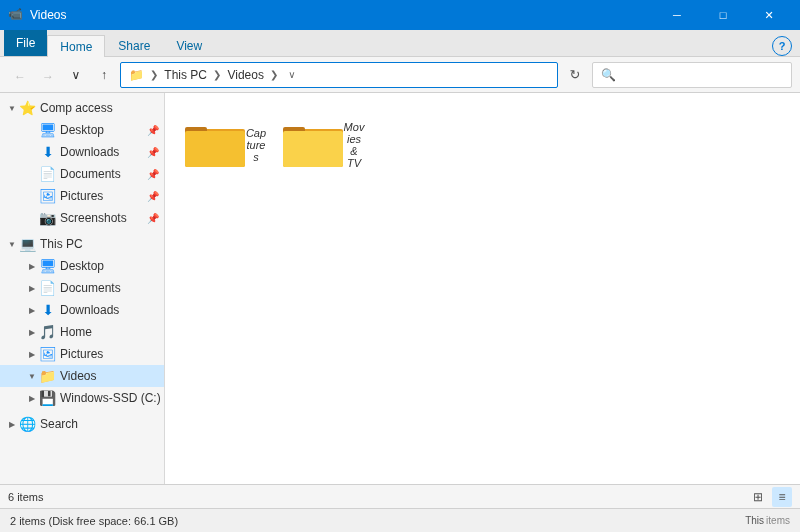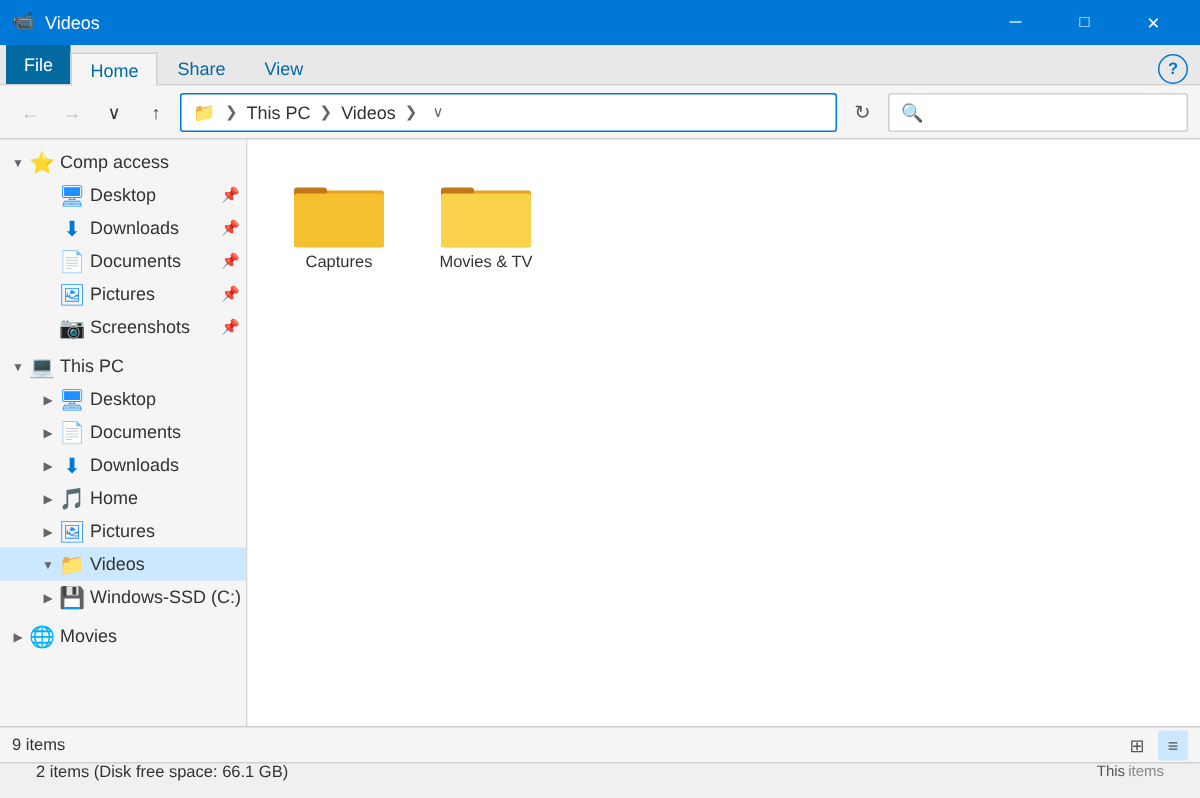--- a/index.html
+++ b/index.html
@@ -187,26 +187,27 @@
       display: flex;
       flex-wrap: wrap;
       align-content: flex-start;
       gap: 8px;
     }
     .content-area::-webkit-scrollbar { width: 8px; }
     .content-area::-webkit-scrollbar-thumb { background: #c0c0c0; border-radius: 4px; }
 
     .folder-item {
       display: flex;
-      flex-direction: column;
+      flex-direction: row;
       align-items: center;
       width: 90px;
       padding: 8px 4px;
       cursor: pointer;
       border-radius: 2px;
+      font-style: italic;
     }
     .folder-icon {
       width: 60px; height: 48px;
       position: relative;
     }
     .folder-label { font-size: 11px; color: #333; text-align: center; margin-top: 4px; word-break: break-word; }
 
     
     .status-bar {
       height: 24px;
@@ -388,21 +389,21 @@
           <div class="tree-expand closed"></div>
           <div class="tree-icon icon-ssd" style="color:#666;">💾</div>
           <span class="tree-label">Windows-SSD (C:)</span>
         </div>
       </div>
 
       <div class="tree-section" style="margin-top: 4px;">
         <div class="section-header">
           <div class="tree-expand closed"></div>
           <div class="tree-icon icon-network">🌐</div>
-          <span class="tree-label">Movies</span>
+          <span class="tree-label">Search</span>
         </div>
       </div>
     </div>
 
     <div class="content-area">
 
       <div class="folder-item">
         <div class="folder-icon">
           <svg width="60" height="48" viewBox="0 0 60 48">
             <rect x="0" y="10" width="60" height="38" rx="2" fill="#e8a020"></rect>
@@ -420,27 +421,27 @@
             <rect x="0" y="8" width="22" height="10" rx="2" fill="#c07818"></rect>
             <rect x="0" y="12" width="60" height="36" rx="2" fill="#fad24a"></rect>
           </svg>
         </div>
         <span class="folder-label">Movies &amp; TV</span>
       </div>
     </div>
   </div>
 
   <div class="status-bar">
-    <span>9 items</span>
+    <span>6 items</span>
     <div class="status-bar-right">
       <div class="view-btn">⊞</div>
       <div class="view-btn active">≡</div>
     </div>
   </div>
 
-  <div style="height:24px; background:#f0f0f0; border-top:1px solid #d0d0d0; display:flex; padding:0 24px;">
+  <div style="height:24px; background:#f0f0f0; border-top:1px solid #d0d0d0; display:flex; align-items:center; padding:0 10px;">
     <span style="font-size:11px; color:#333;">2 items (Disk free space: 66.1 GB)</span>
     <div style="margin-left:auto; display:flex; gap:2px;">
       <span style="font-size:10px; color:#555;">This</span>
       <span style="font-size:10px; color:#888;">items</span>
     </div>
   </div>
 </div>
 
 </body></html>

